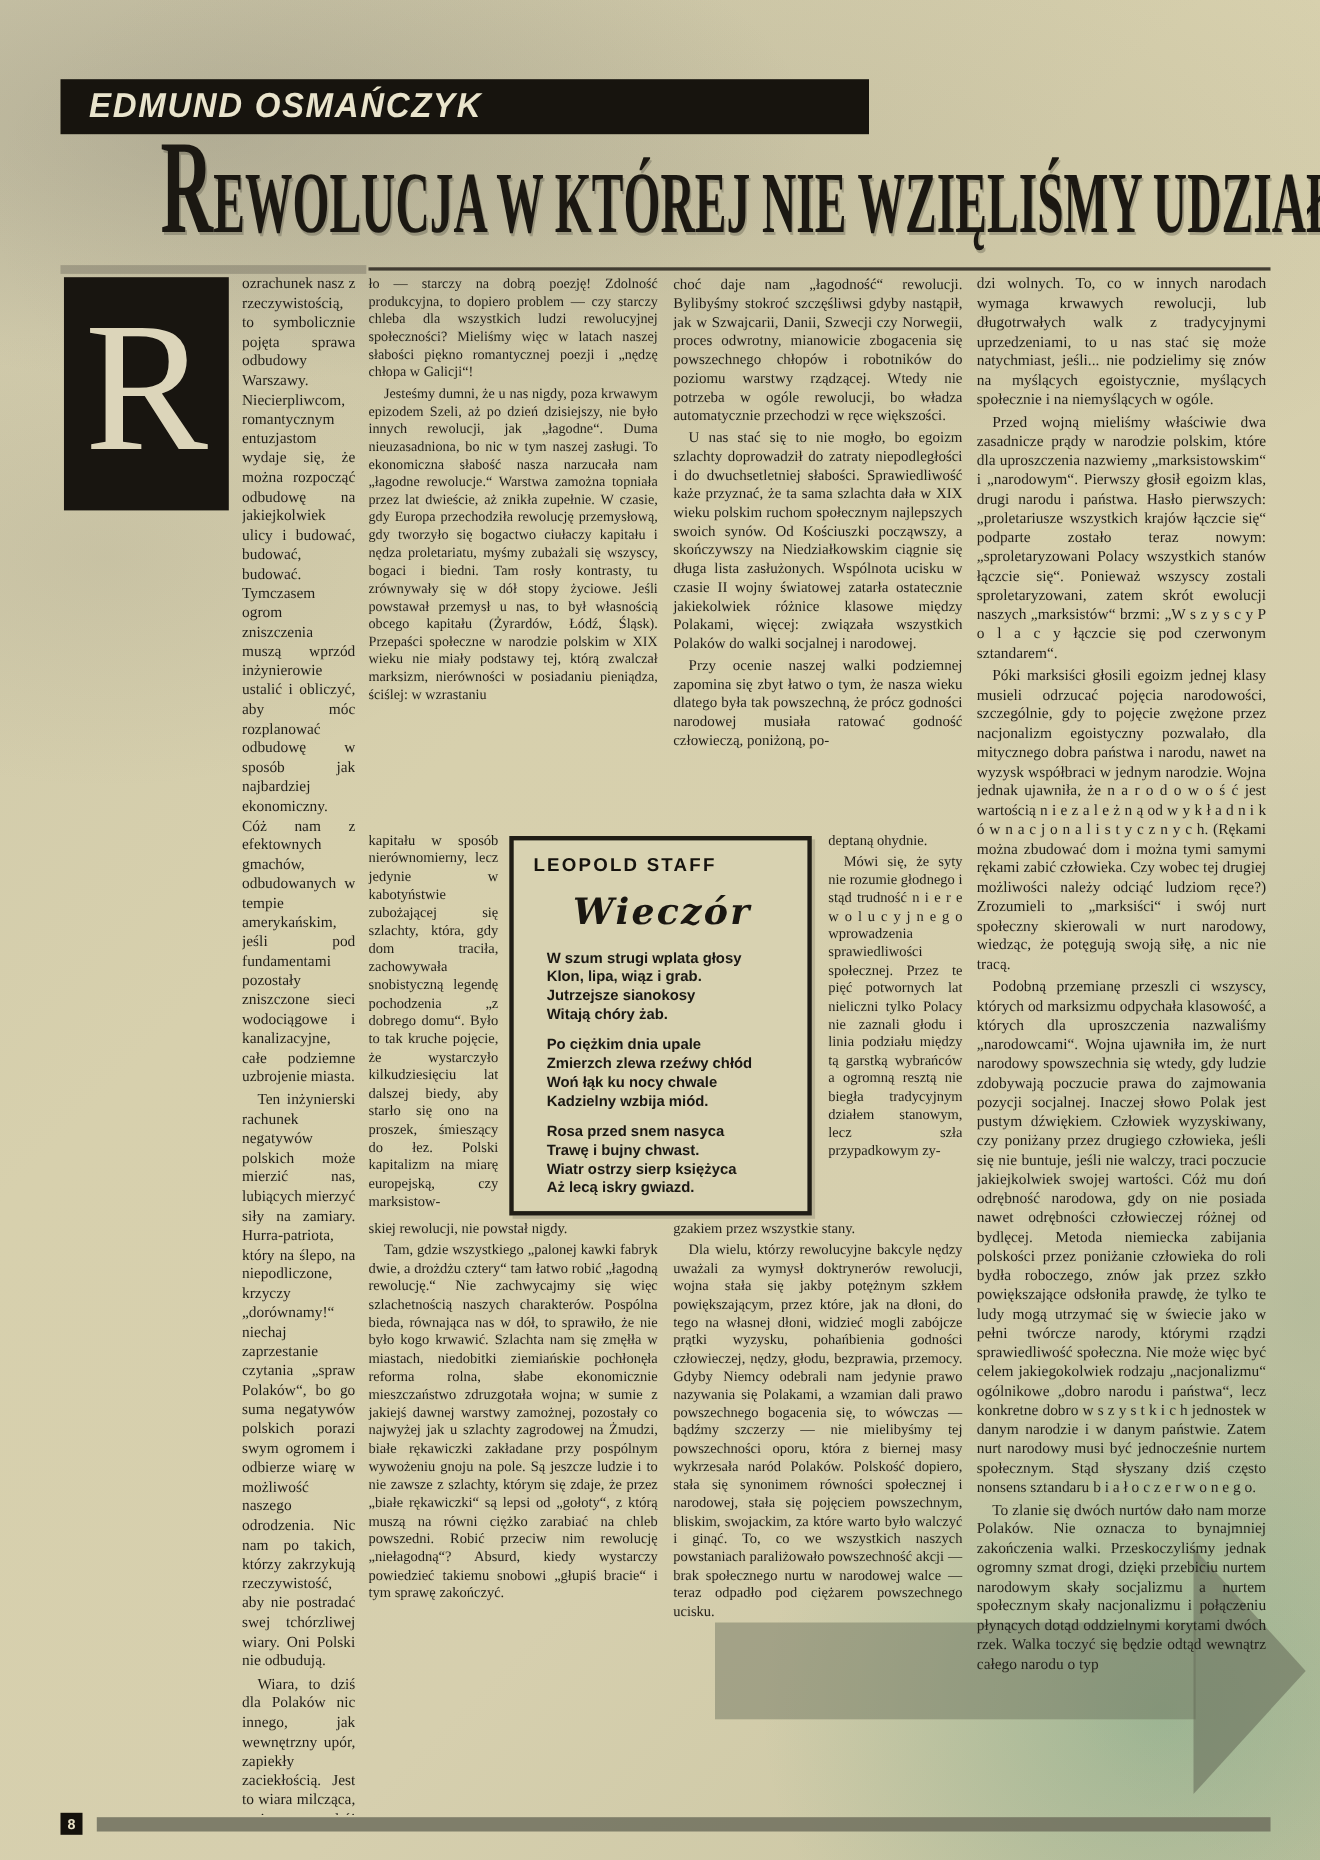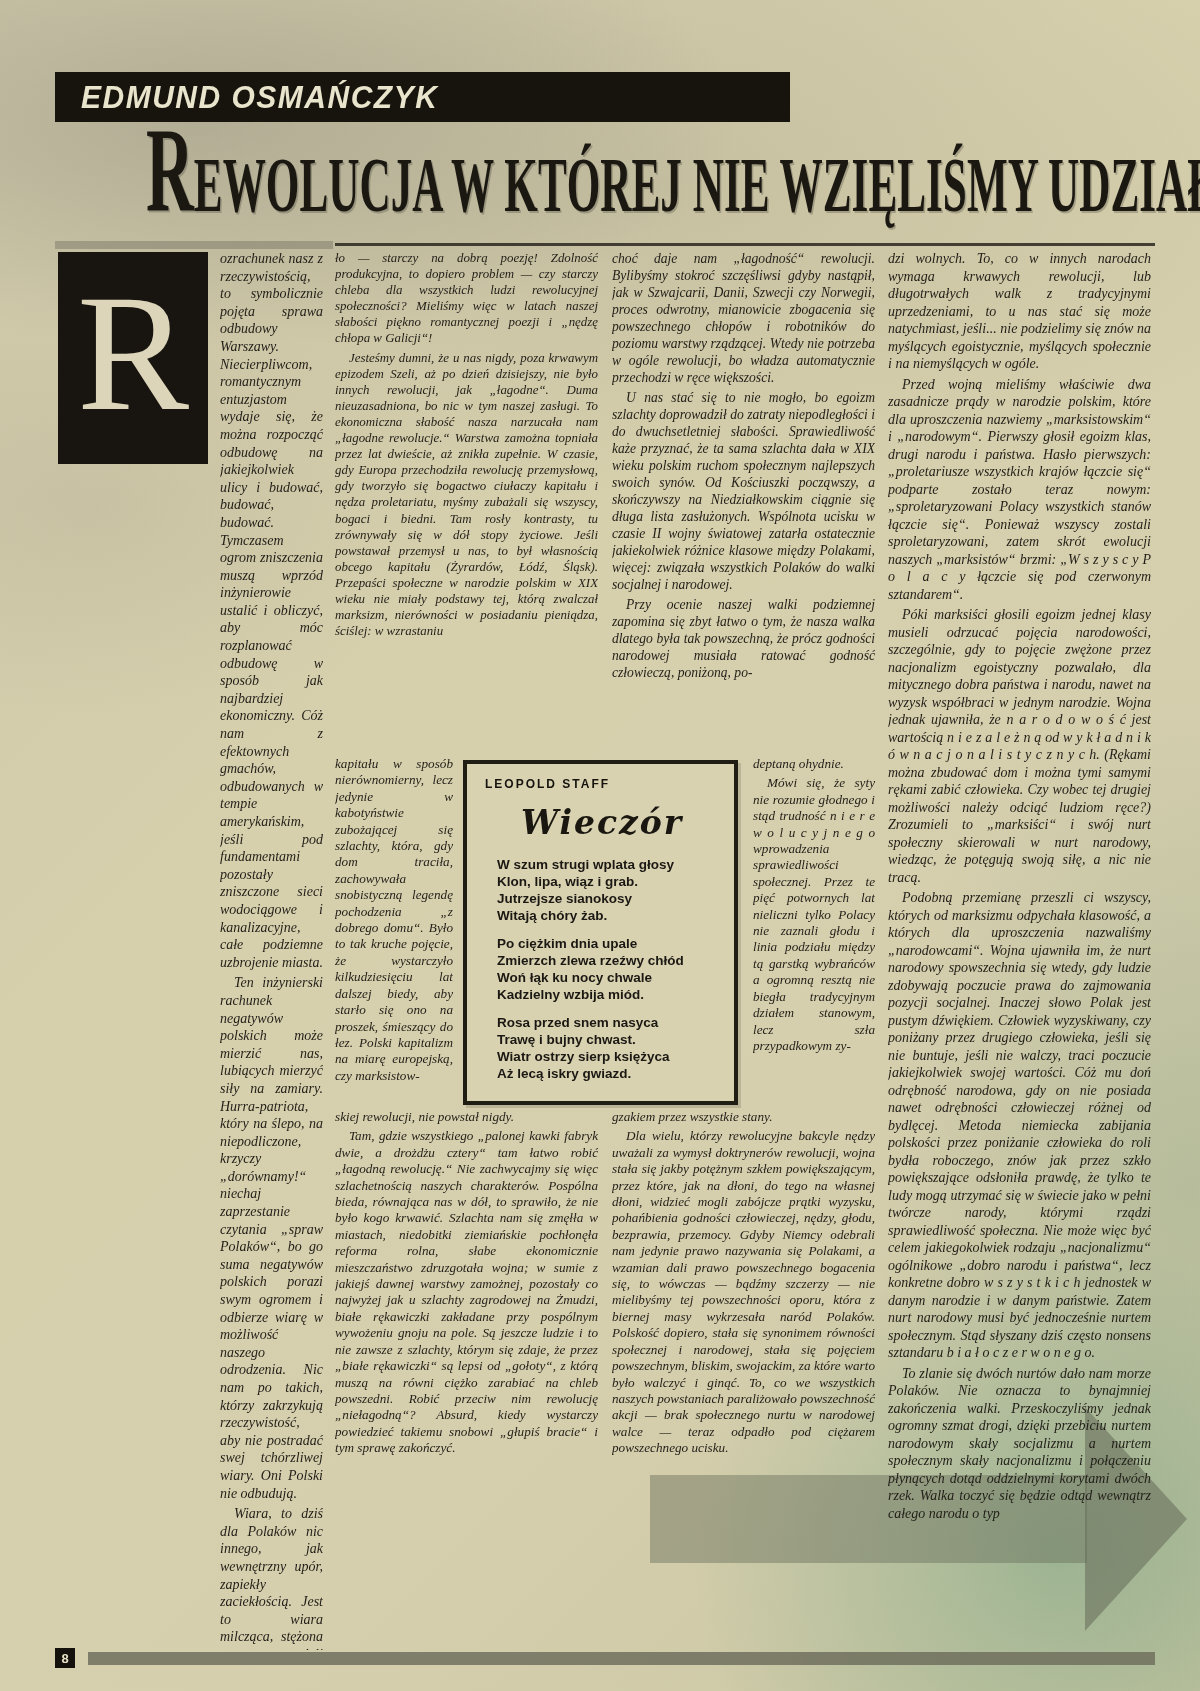--- a/index.html
+++ b/index.html
@@ -53,21 +53,21 @@
   .col{
     position:absolute;top:250px;width:263px;text-align:justify;z-index:4;
     font-size:13.2px;line-height:16.4px;
   }
   .col p{margin:0 0 3px 0;text-indent:14px;hyphens:auto;-webkit-hyphens:auto;}
   .seg > p:first-child, .col > .plist > p:first-child{text-indent:0;}
   #col1{left:58px;width:265px;font-size:14px;line-height:17.6px;height:1400px;overflow:hidden;}
   #col2{left:335px;}
   #col3{left:612px;}
   #col4{left:888px;font-size:14px;line-height:17.5px;height:1400px;overflow:hidden;}
-  .seg{overflow:hidden;font-style:italic;}
+  .seg{overflow:hidden;}
   #col2 .seg-top{height:506px;font-size:12.9px;line-height:16.1px;}
   #col2 .seg-narrow{width:118px;height:349px;}
   #col3 .seg-top{height:506px;font-size:13.6px;line-height:17px;}
   #col3 .seg-narrow{width:122px;height:349px;margin-left:141px;}
   .seg-bottom{padding-top:4px;}
 
   .dropcap{
     float:left;width:150px;height:212px;background:#181510;
     margin:2px 12px 3px 0;display:flex;align-items:center;justify-content:center;
   }
@@ -77,21 +77,21 @@
 
   
   .poem-box{
     position:absolute;left:463px;top:760px;width:275px;height:345px;
     border:4px solid #201d15;box-sizing:border-box;background:#d8d2b1;
     z-index:5;padding:13px 16px 8px 18px;
     box-shadow:3px 3px 0 rgba(60,58,46,0.18);
   }
   .poem-author{
     font-family:"Liberation Sans", sans-serif;font-weight:700;
-    font-size:12px;letter-spacing:2px;color:#16130e;
+    font-size:17px;letter-spacing:2px;color:#16130e;
   }
   .poem-title{
     font-family:"DejaVu Serif", serif;font-style:italic;font-weight:700;
     font-size:33px;letter-spacing:2px;margin:12px 0 14px 36px;color:#1a1711;
   }
   .poem-stanza{
     font-family:"Liberation Sans", sans-serif;font-weight:700;
     font-size:13.5px;line-height:17px;margin:0 0 11px 12px;color:#1b1813;
   }
 
@@ -160,21 +160,21 @@
     <div class="seg seg-bottom">
         <p>skiej rewolucji, nie powstał nigdy.</p>
         <p>Tam, gdzie wszystkiego „palonej kawki fabryk dwie, a drożdżu cztery“ tam łatwo robić „łagodną rewolucję.“ Nie zachwycajmy się więc szlachetnością naszych charakterów. Pospólna bieda, równająca nas w dół, to sprawiło, że nie było kogo krwawić. Szlachta nam się zmęłła w miastach, niedobitki ziemiańskie pochłonęła reforma rolna, słabe ekonomicznie mieszczaństwo zdruzgotała wojna; w sumie z jakiejś dawnej warstwy zamożnej, pozostały co najwyżej jak u szlachty zagrodowej na Żmudzi, białe rękawiczki zakładane przy pospólnym wywożeniu gnoju na pole. Są jeszcze ludzie i to nie zawsze z szlachty, którym się zdaje, że przez „białe rękawiczki“ są lepsi od „gołoty“, z którą muszą na równi ciężko zarabiać na chleb powszedni. Robić przeciw nim rewolucję „niełagodną“? Absurd, kiedy wystarczy powiedzieć takiemu snobowi „głupiś bracie“ i tym sprawę zakończyć.</p>
       </div>
   </div>
 
   <div class="col" id="col3">
     <div class="seg seg-top">
         <p>choć daje nam „łagodność“ rewolucji. Bylibyśmy stokroć szczęśliwsi gdyby nastąpił, jak w Szwajcarii, Danii, Szwecji czy Norwegii, proces odwrotny, mianowicie zbogacenia się powszechnego chłopów i robotników do poziomu warstwy rządzącej. Wtedy nie potrzeba w ogóle rewolucji, bo władza automatycznie przechodzi w ręce większości.</p>
         <p>U nas stać się to nie mogło, bo egoizm szlachty doprowadził do zatraty niepodległości i do dwuchsetletniej słabości. Sprawiedliwość każe przyznać, że ta sama szlachta dała w XIX wieku polskim ruchom społecznym najlepszych swoich synów. Od Kościuszki począwszy, a skończywszy na Niedziałkowskim ciągnie się długa lista zasłużonych. Wspólnota ucisku w czasie II wojny światowej zatarła ostatecznie jakiekolwiek różnice klasowe między Polakami, więcej: związała wszystkich Polaków do walki socjalnej i narodowej.</p>
-        <p>Przy ocenie naszej walki podziemnej zapomina się zbyt łatwo o tym, że nasza walka dlatego była tak powszechną, że prócz godności narodowej musiała ratować godność człowieczą, poniżoną, po-</p>
+        <p>Przy ocenie naszej walki podziemnej zapomina się zbyt łatwo o tym, że nasza wieku dlatego była tak powszechną, że prócz godności narodowej musiała ratować godność człowieczą, poniżoną, po-</p>
       </div>
     <div class="seg seg-narrow">
         <p>deptaną ohydnie.</p>
         <p>Mówi się, że syty nie rozumie głodnego i stąd trudność n i e r e w o l u c y j n e g o wprowadzenia sprawiedliwości społecznej. Przez te pięć potwornych lat nieliczni tylko Polacy nie zaznali głodu i linia podziału między tą garstką wybrańców a ogromną resztą nie biegła tradycyjnym działem stanowym, lecz szła przypadkowym zy-</p>
       </div>
     <div class="seg seg-bottom">
         <p>gzakiem przez wszystkie stany.</p>
         <p>Dla wielu, którzy rewolucyjne bakcyle nędzy uważali za wymysł doktrynerów rewolucji, wojna stała się jakby potężnym szkłem powiększającym, przez które, jak na dłoni, do tego na własnej dłoni, widzieć mogli zabójcze prątki wyzysku, pohańbienia godności człowieczej, nędzy, głodu, bezprawia, przemocy. Gdyby Niemcy odebrali nam jedynie prawo nazywania się Polakami, a wzamian dali prawo powszechnego bogacenia się, to wówczas — bądźmy szczerzy — nie mielibyśmy tej powszechności oporu, która z biernej masy wykrzesała naród Polaków. Polskość dopiero, stała się synonimem równości społecznej i narodowej, stała się pojęciem powszechnym, bliskim, swojackim, za które warto było walczyć i ginąć. To, co we wszystkich naszych powstaniach paraliżowało powszechność akcji — brak społecznego nurtu w narodowej walce — teraz odpadło pod ciężarem powszechnego ucisku.</p>
       </div>
   </div>

